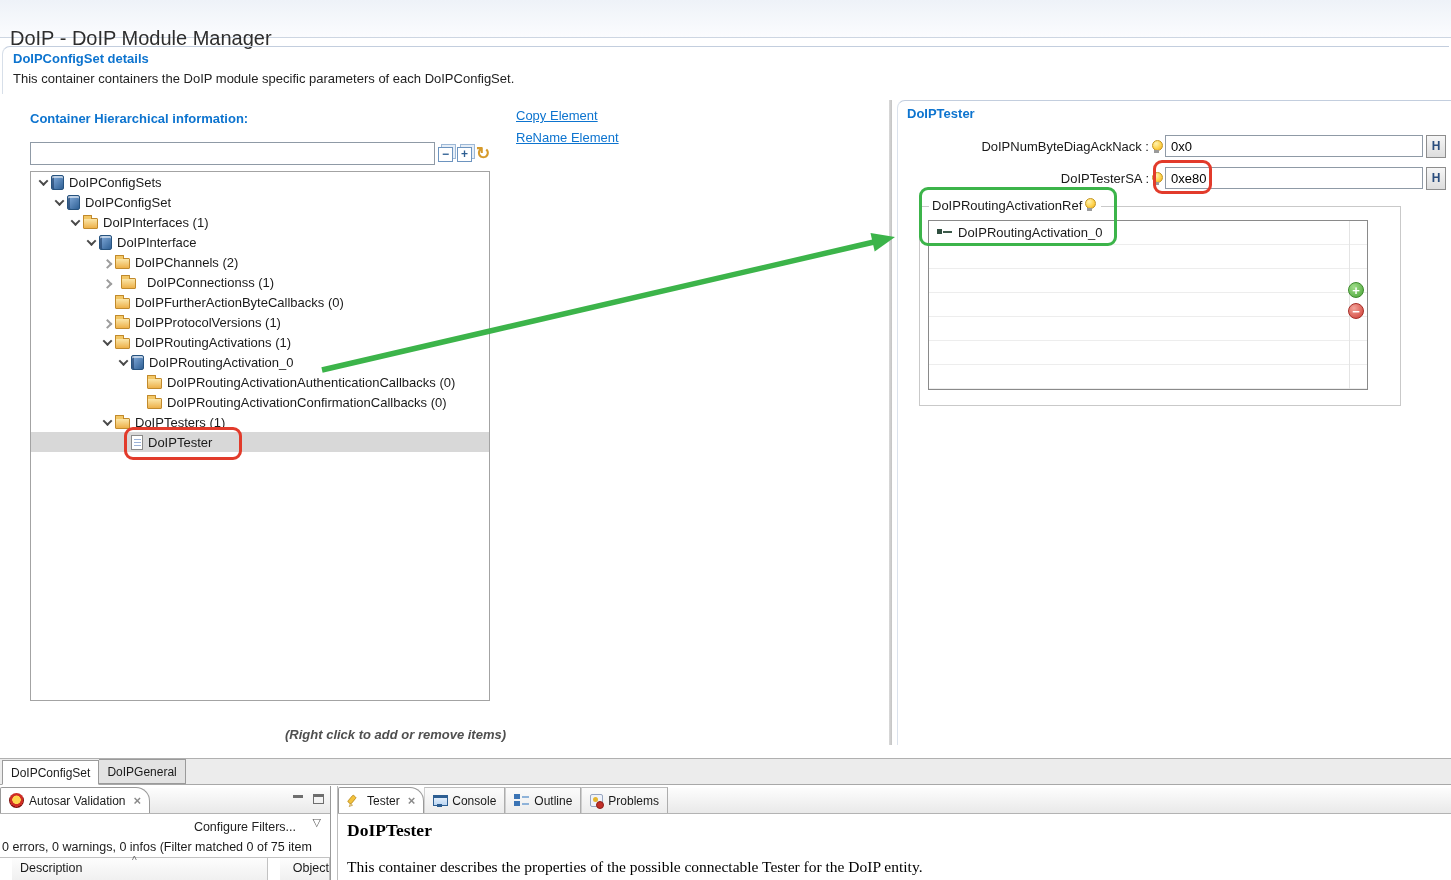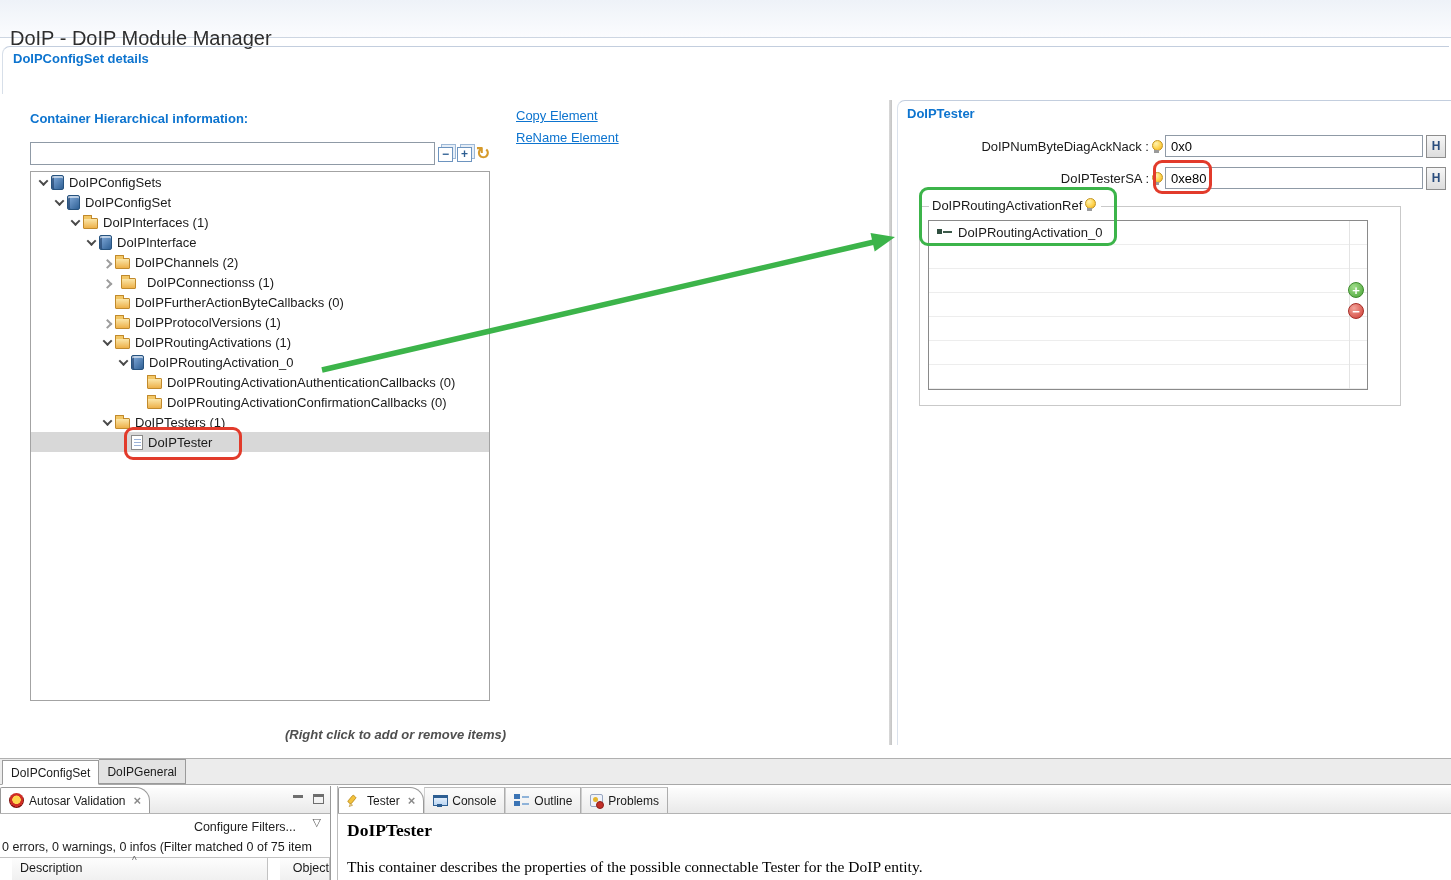--- a/index.html
+++ b/index.html
@@ -162,20 +162,21 @@
 </style>
 </head>
 <body>
 
 <div class="abs" id="titlebar">
   <div class="title">DoIP - DoIP Module Manager</div>
 </div>
 
 <div class="abs" id="section">
   <div class="sec-title">DoIPConfigSet details</div>
+  <div class="sec-desc">This container containers the DoIP module specific parameters of each DoIPConfigSet.</div>
 </div>
 
 <div class="abs" id="tree-caption">Container Hierarchical information:</div>
 <input class="abs" id="search-input" type="text" value="" style="">
 <div class="abs" id="tree-toolbar">
   <div class="sq-btn">−</div>
   <div class="sq-btn">+</div>
   <div class="refresh-glyph">↻</div>
 </div>
 <div class="abs" id="tree-box">

